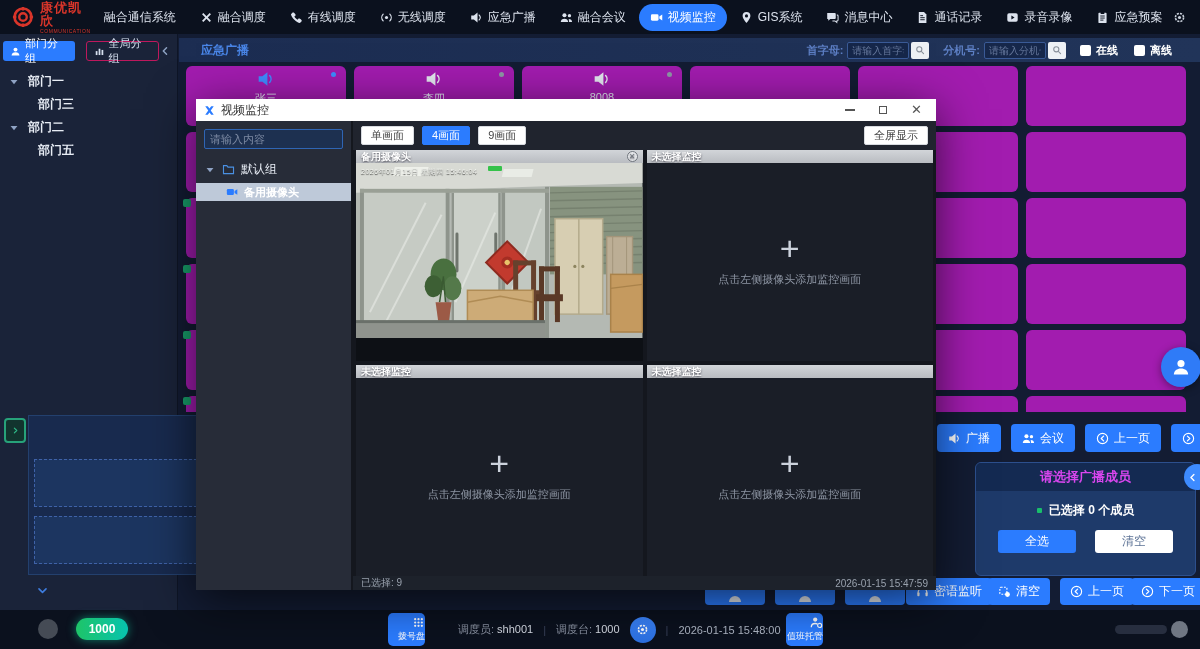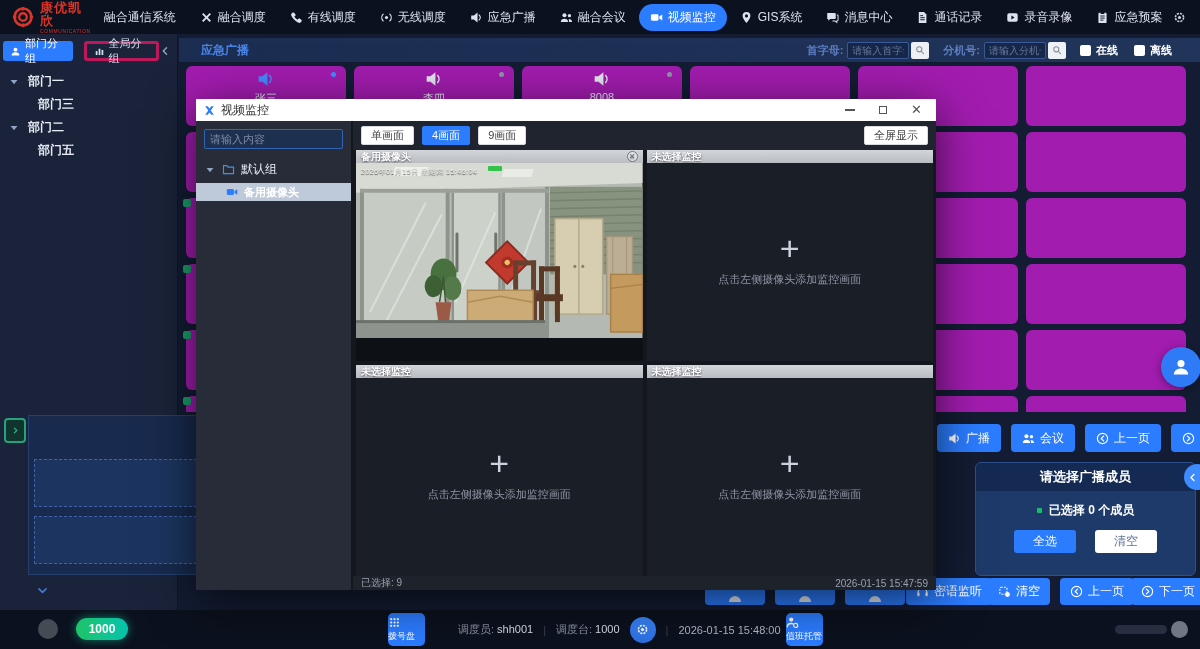--- a/index.html
+++ b/index.html
@@ -15,21 +15,21 @@
   .nav{display:flex;align-items:center;gap:2px;flex:1;margin-left:2px;justify-content:flex-end;}
   .nav-item{display:flex;align-items:center;gap:5px;color:#dde3ee;font-size:12px;padding:5px 11px;border-radius:14px;cursor:pointer;white-space:nowrap;}
   .nav-item.active{background:#2b7cff;color:#fff;}
   .win-controls{display:flex;align-items:center;gap:19px;color:#cbd2dd;margin-left:auto;padding-right:4px;}
   
   .sidebar{position:absolute;top:34px;left:0;width:178px;bottom:39px;background:#1a2339;border-right:1px solid #0e1526;box-sizing:border-box;}
   .side-tabs{display:flex;align-items:center;padding:7px 6px 9px 3px;}
   .tab{height:20px;display:flex;align-items:center;gap:4px;font-size:11px;border-radius:3px;padding:0 7px;box-sizing:border-box;}
   .tab .ic{width:11px;height:11px;}
   .tab.active{background:#2b7cff;color:#fff;}
-  .tab.inactive{border:3px solid #be185d;color:#d7e0f0;margin-left:11px;}
+  .tab.inactive{border:1px solid #be185d;color:#d7e0f0;margin-left:11px;}
   .collapse{margin-left:auto;color:#8fa3c4;}
   .collapse .ic{width:12px;height:12px;}
   .tree-row{display:flex;align-items:center;height:23px;color:#e8edf5;font-size:12px;font-weight:bold;}
   .tree-caret{width:12px;height:12px;margin:0 8px 0 8px;color:#8fa3c4;flex:0 0 auto;}
   .tree-caret .ic{width:12px;height:12px;}
   .tree-row.child{padding-left:38px;}
   
   .main-header{position:absolute;left:179px;top:38px;right:0;height:24px;background:linear-gradient(90deg,#1c2d52,#213459);display:flex;align-items:center;padding:0 12px 0 22px;box-sizing:border-box;}
   .main-title{color:#4a86e8;font-size:12px;font-weight:bold;}
   .filters{margin-left:auto;display:flex;align-items:center;font-size:11px;}
@@ -53,25 +53,25 @@
   .bl-dash{position:absolute;left:5px;width:168px;height:48px;border:1px dashed #3f62a8;background:#1c3560;box-sizing:border-box;}
   .bl-green-btn{position:absolute;left:4px;top:418px;width:22px;height:25px;border:2px solid #27a27a;border-radius:4px;background:#12342e;color:#2fbd8a;display:flex;align-items:center;justify-content:center;z-index:2;box-sizing:border-box;}
   .bl-green-btn .ic{width:9px;height:9px;}
   .bl-chevron{position:absolute;left:36px;top:584px;color:#3e7de0;z-index:2;}
   .bl-chevron .ic{width:13px;height:13px;transform:rotate(-90deg);}
   
   .act-row{position:absolute;top:424px;left:937px;display:flex;gap:10px;z-index:3;}
   .act-btn{height:28px;background:#2b7cff;color:#fff;border-radius:4px;display:flex;align-items:center;gap:5px;padding:0 11px;font-size:12px;cursor:pointer;white-space:nowrap;}
   
   .member-panel{position:absolute;left:975px;top:462px;width:221px;height:114px;border-radius:6px;overflow:hidden;background:#1e3a6a;border:1px solid #2c4f8d;box-sizing:border-box;z-index:3;}
-  .mp-header{height:28px;background:#142a52;display:flex;align-items:center;justify-content:center;color:#ffffff;font-size:13px;font-weight:bold;}
+  .mp-header{height:28px;background:#142a52;display:flex;align-items:center;justify-content:center;color:#d946ef;font-size:13px;font-weight:bold;}
   .mp-status{display:flex;align-items:center;justify-content:center;gap:7px;margin-top:11px;color:#fff;font-size:12px;font-weight:bold;}
   .mp-dot{width:5px;height:5px;background:#19be6b;border-radius:1px;}
   .mp-buttons{display:flex;justify-content:center;gap:19px;margin-top:11px;}
-  .mp-btn{width:62px;height:23px;border-radius:3px;font-size:12px;display:flex;align-items:center;justify-content:center;cursor:pointer;}
+  .mp-btn{width:78px;height:23px;border-radius:3px;font-size:12px;display:flex;align-items:center;justify-content:center;cursor:pointer;}
   .mp-btn.blue{background:#2b7cff;color:#fff;}
   .mp-btn.white{background:#fff;color:#5d7396;}
   .mp-tab{position:absolute;left:1184px;top:464px;width:26px;height:26px;border-radius:50%;background:#3d8bff;color:#fff;display:flex;align-items:center;justify-content:center;z-index:4;}
   .mp-tab .ic{width:11px;height:11px;margin-right:10px;}
   .avatar{position:absolute;left:1161px;top:347px;width:40px;height:40px;border-radius:50%;background:#2f7bf7;display:flex;align-items:center;justify-content:center;color:#fff;z-index:3;box-shadow:0 2px 8px rgba(0,0,0,.4);}
   .avatar .ic{width:20px;height:20px;}
   
   .ba{position:absolute;top:578px;height:27px;background:#2b7cff;color:#fff;border-radius:4px;display:flex;align-items:center;gap:5px;padding:0 10px;font-size:12px;z-index:3;box-sizing:border-box;white-space:nowrap;}
   .ba.ghost{z-index:1;width:60px;justify-content:center;}
   .ghost-ic{width:12px;height:6px;background:#e8edf5;border-radius:6px 6px 0 0;margin-top:14px;}
@@ -110,21 +110,21 @@
   .v-rec{position:absolute;left:46%;top:3px;width:14px;height:5px;background:#35c24a;border-radius:1px;}
   .v-empty{position:absolute;inset:0;display:flex;flex-direction:column;align-items:center;justify-content:center;gap:13px;background:#1a1e27;}
   .v-plus{font-size:34px;font-weight:100;color:#ccd2dc;line-height:22px;}
   .v-hint{font-size:11px;color:#8d95a3;}
   .m-footer{height:14px;background:#1d222b;display:flex;align-items:center;padding:0 8px;font-size:10px;color:#99a1ad;flex:0 0 auto;}
   .m-footer .right{margin-left:auto;}
   
   .statusbar{position:absolute;left:0;right:0;bottom:0;height:39px;background:#0b111e;z-index:6;}
   .sb-dot{position:absolute;left:38px;top:9px;width:20px;height:20px;border-radius:50%;background:#454b55;}
   .sb-ext{position:absolute;left:76px;top:8px;width:52px;height:22px;border-radius:11px;background:linear-gradient(90deg,#1ec468,#07c3ae);box-shadow:0 0 10px rgba(14,210,160,.55);color:#fff;font-size:12px;font-weight:bold;display:flex;align-items:center;justify-content:center;}
-  .sb-sq{position:absolute;top:3px;width:37px;height:33px;background:#2b7cff;border-radius:5px;color:#fff;display:flex;flex-direction:column;align-items:flex-start;justify-content:center;gap:1px;font-size:9px;cursor:pointer;}
+  .sb-sq{position:absolute;top:3px;width:37px;height:33px;background:#2b7cff;border-radius:5px;color:#fff;display:flex;flex-direction:column;align-items:flex-end;justify-content:center;gap:1px;font-size:9px;cursor:pointer;}
   .sb-info{position:absolute;left:458px;top:0;height:39px;display:flex;align-items:center;gap:10px;font-size:11px;}
   .sb-lab{color:#8b93a3;}
   .sb-val{color:#d7dce5;margin-left:3px;}
   .sb-div{color:#39425a;}
   .sb-gear{width:26px;height:26px;border-radius:50%;background:linear-gradient(#3b86ff,#2b6fe0);display:flex;align-items:center;justify-content:center;color:#fff;}
   .sb-time{color:#aeb6c4;}
   .sb-slider{position:absolute;left:1115px;top:15px;width:52px;height:9px;border-radius:5px;background:#272e3f;}
   .sb-knob{position:absolute;left:1171px;top:11px;width:17px;height:17px;border-radius:50%;background:#707783;}
 </style>
 </head>

